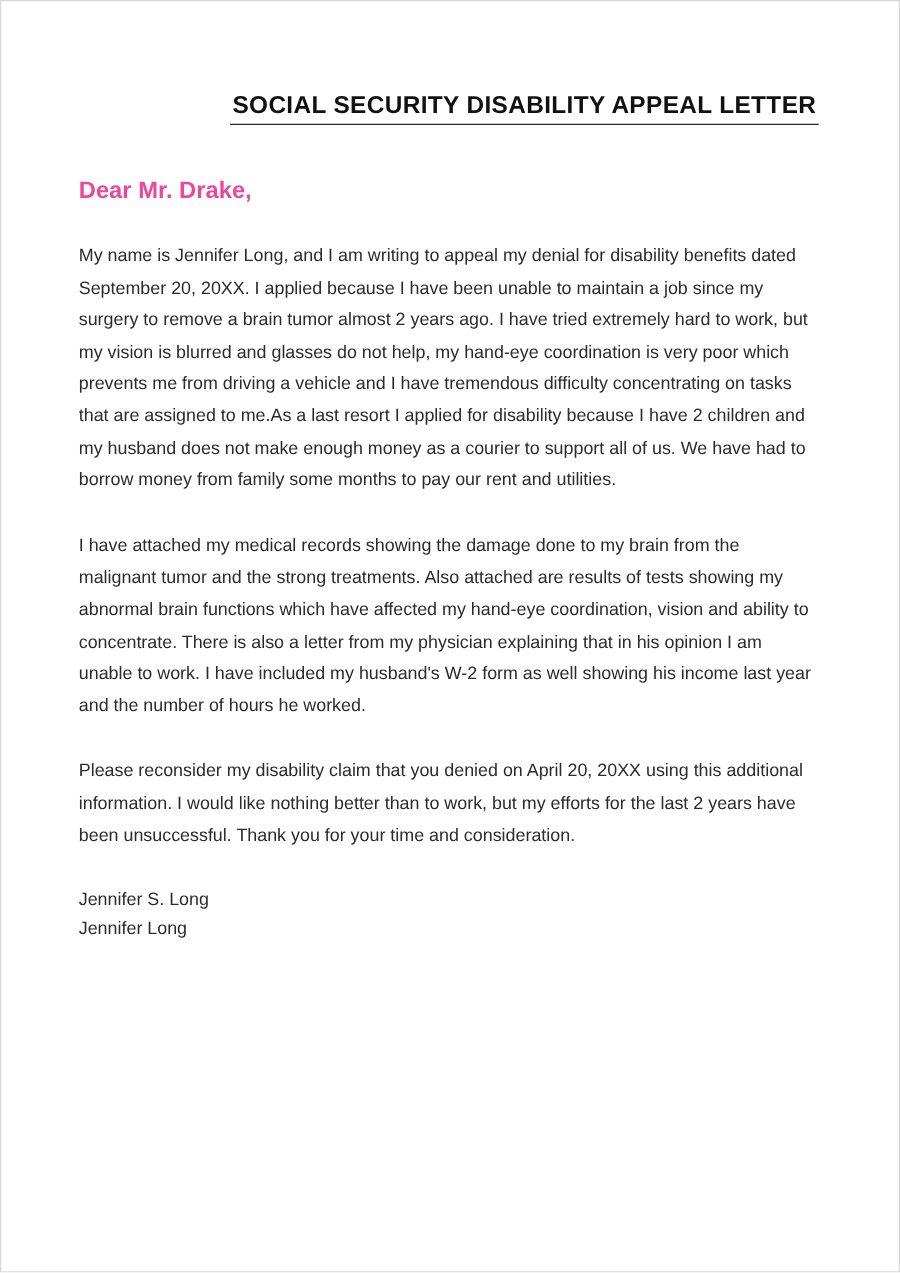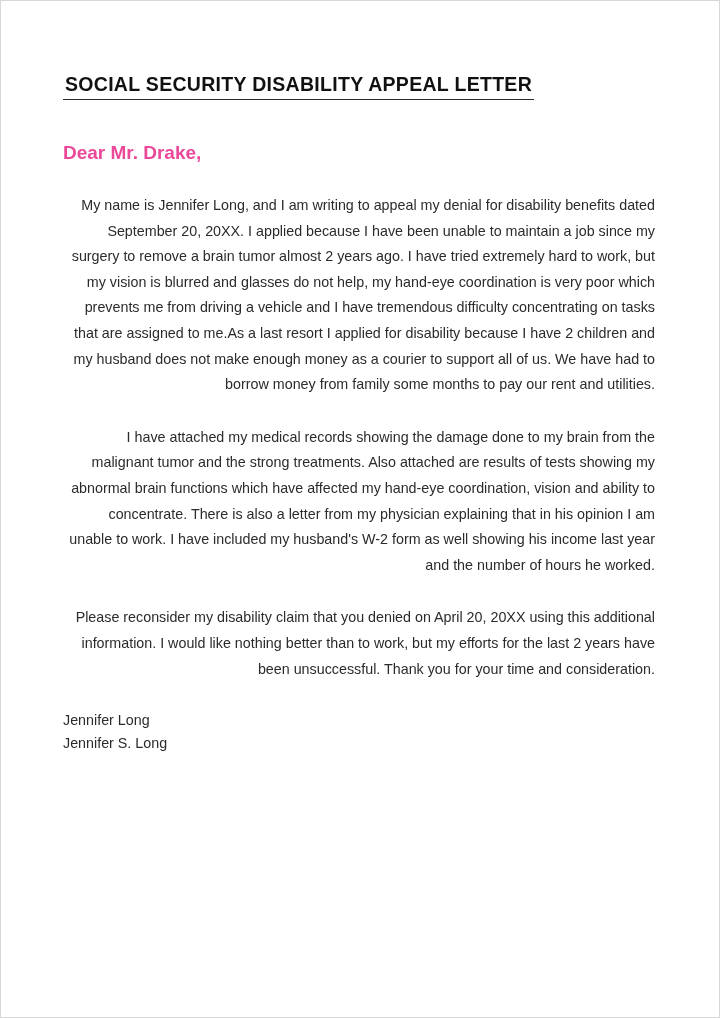--- a/index.html
+++ b/index.html
@@ -23,21 +23,21 @@
   }
   .doc-body {
     position: absolute;
     left: 62px;
     top: 72px;
     width: 592px;
   }
   .title-wrap {
     width: 100%;
     display: flex;
-    justify-content: flex-start;
+    justify-content: flex-end;
     margin-bottom: 40px;
   }
   .title-inner {
     border-bottom: 1.6px solid #2a2a2a;
     padding: 0 2px 3px 2px;
     font-size: 19.5px;
     font-weight: bold;
     letter-spacing: 0.3px;
     color: #111111;
     white-space: nowrap;
@@ -47,21 +47,21 @@
     line-height: 26px;
     margin: 0 0 27px 0;
     color: #ec4899;
     font-weight: bold;
   }
   .para {
     font-size: 14.3px;
     line-height: 25.6px;
     margin: 0 0 27px 0;
     color: #2b2b2b;
-    text-align: right;
+    text-align: left;
   }
   .closing {
     font-size: 14.3px;
     line-height: 25.6px;
     margin: 0 0 27px 0;
     color: #2b2b2b;
   }
   .signature-block {
     font-size: 14.3px;
     line-height: 23px;
@@ -84,18 +84,18 @@
     <p class="salutation">Dear Mr. Drake,</p>
 
     <p class="para">My name is Jennifer Long, and I am writing to appeal my denial for disability benefits dated September 20, 20XX. I applied because I have been unable to maintain a job since my surgery to remove a brain tumor almost 2 years ago. I have tried extremely hard to work, but my vision is blurred and glasses do not help, my hand-eye coordination is very poor which prevents me from driving a vehicle and I have tremendous difficulty concentrating on tasks that are assigned to me.As a last resort I applied for disability because I have 2 children and my husband does not make enough money as a courier to support all of us. We have had to borrow money from family some months to pay our rent and utilities.</p>
 
     <p class="para">I have attached my medical records showing the damage done to my brain from the malignant tumor and the strong treatments. Also attached are results of tests showing my abnormal brain functions which have affected my hand-eye coordination, vision and ability to concentrate. There is also a letter from my physician explaining that in his opinion I am unable to work. I have included my husband's W-2 form as well showing his income last year and the number of hours he worked.</p>
 
     <p class="para">Please reconsider my disability claim that you denied on April 20, 20XX using this additional information. I would like nothing better than to work, but my efforts for the last 2 years have been unsuccessful. Thank you for your time and consideration.</p>
 
 
     <div class="signature-block">
+      <span class="signature-line">Jennifer S. Long</span>
       <span class="signature-line">Jennifer Long</span>
-      <span class="signature-line">Jennifer S. Long</span>
     </div>
 
   </div>
 </div>
 
 </body></html>

